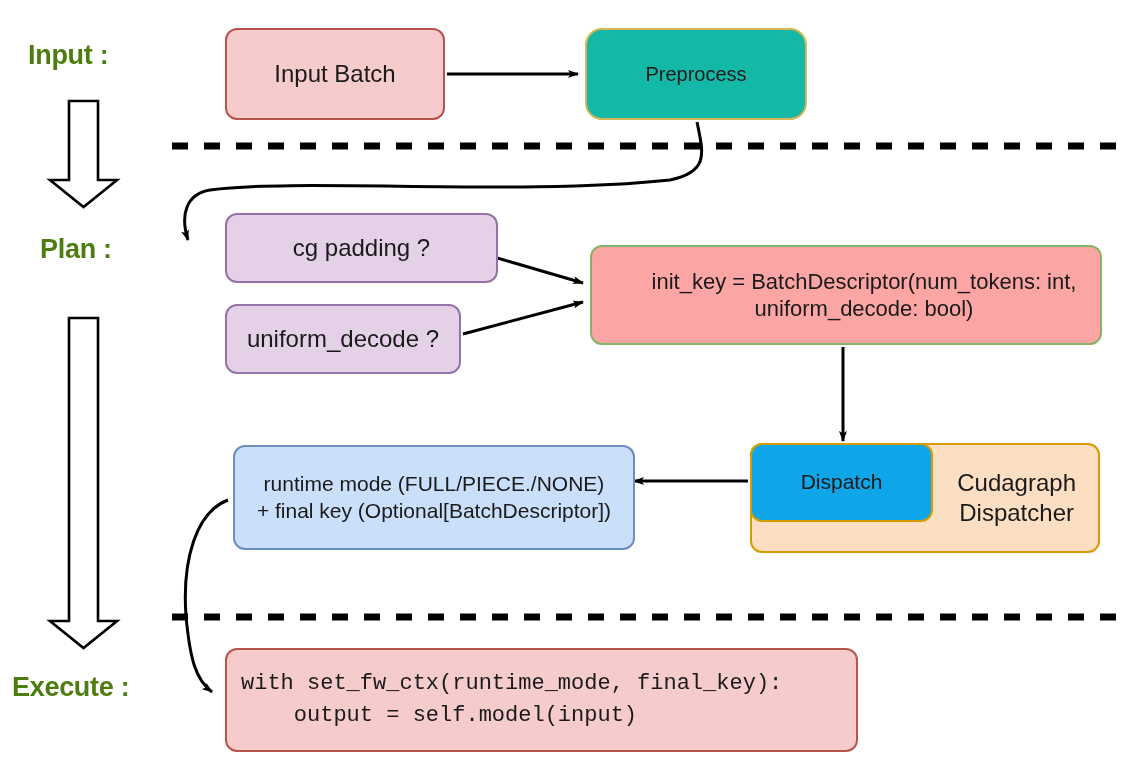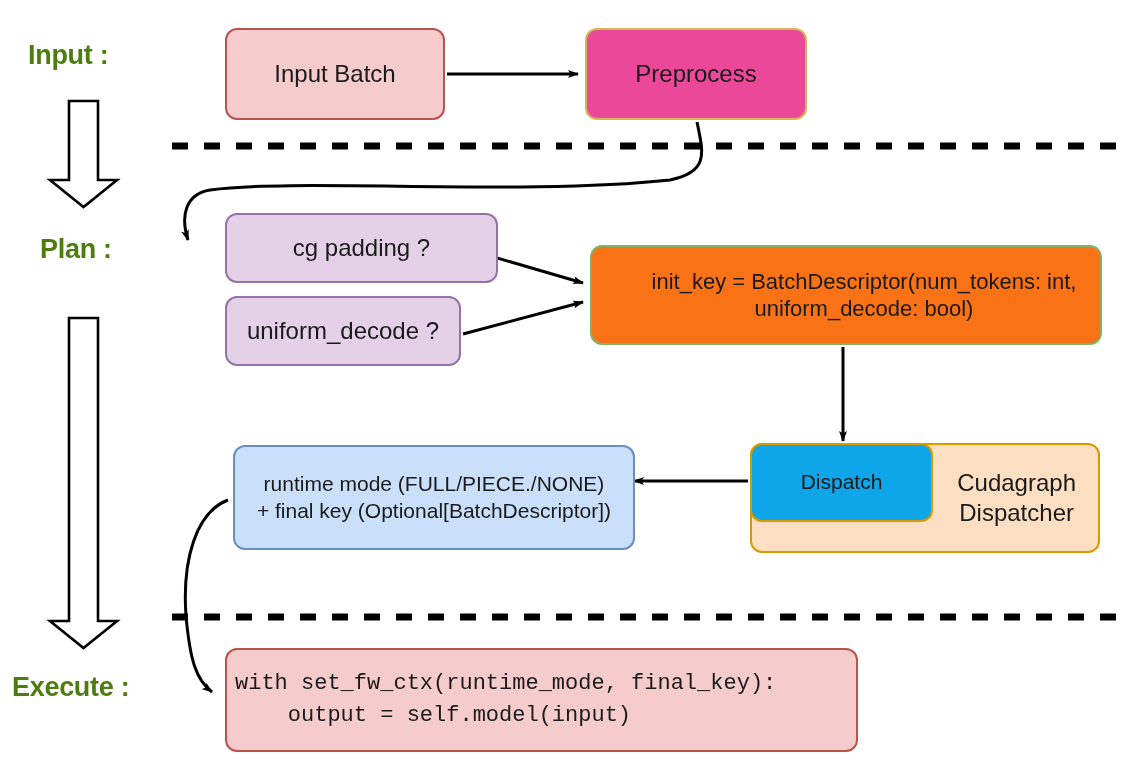--- a/index.html
+++ b/index.html
@@ -52,36 +52,37 @@
   }
 
   
   #node-input-batch {
     left: 225px; top: 28px; width: 220px; height: 92px;
     background: #f6cbcb; border-color: #b85450;
     font-size: 24px;
   }
   #node-preprocess {
     left: 585px; top: 28px; width: 222px; height: 92px;
-    background: #ec4899; border-color: #d6b656;
-    font-size: 24px;
+    background: #14b8a6; border-color: #d6b656;
+    font-size: 20px;
+    border-radius: 17px;
   }
   #node-cg-padding {
     left: 225px; top: 213px; width: 273px; height: 70px;
     background: #e4d1e8; border-color: #9673a6;
     font-size: 24px;
   }
   #node-uniform-decode {
-    left: 225px; top: 296px; width: 236px; height: 70px;
+    left: 225px; top: 304px; width: 236px; height: 70px;
     background: #e4d1e8; border-color: #9673a6;
     font-size: 24px;
   }
   #node-init-key {
     left: 590px; top: 245px; width: 512px; height: 100px;
-    background: #f97316; border-color: #82b366;
+    background: #fca5a5; border-color: #82b366;
     font-size: 22px;
     padding-left: 36px;
   }
   #node-cudagraph-dispatcher {
     left: 750px; top: 443px; width: 350px; height: 110px;
     background: #fcdfc2; border-color: #d79b00;
     font-size: 24px;
     justify-content: flex-end;
     padding-right: 22px;
   }
@@ -95,21 +96,21 @@
     background: #cadffa; border-color: #6c8ebf;
     font-size: 21px;
   }
   #node-execute-code {
     left: 225px; top: 648px; width: 633px; height: 104px;
     background: #f6cbcb; border-color: #b85450;
     font-family: "Liberation Mono", monospace;
     font-size: 22px;
     justify-content: flex-start;
     text-align: left;
-    padding-left: 8px;
+    padding-left: 14px;
   }
   #node-execute-code .node-text {
     white-space: pre;
     line-height: 1.45;
   }
 
   #label-input { left: 28px; top: 40px; }
   #label-plan  { left: 40px; top: 234px; }
   #label-execute { left: 12px; top: 672px; }
 </style>

